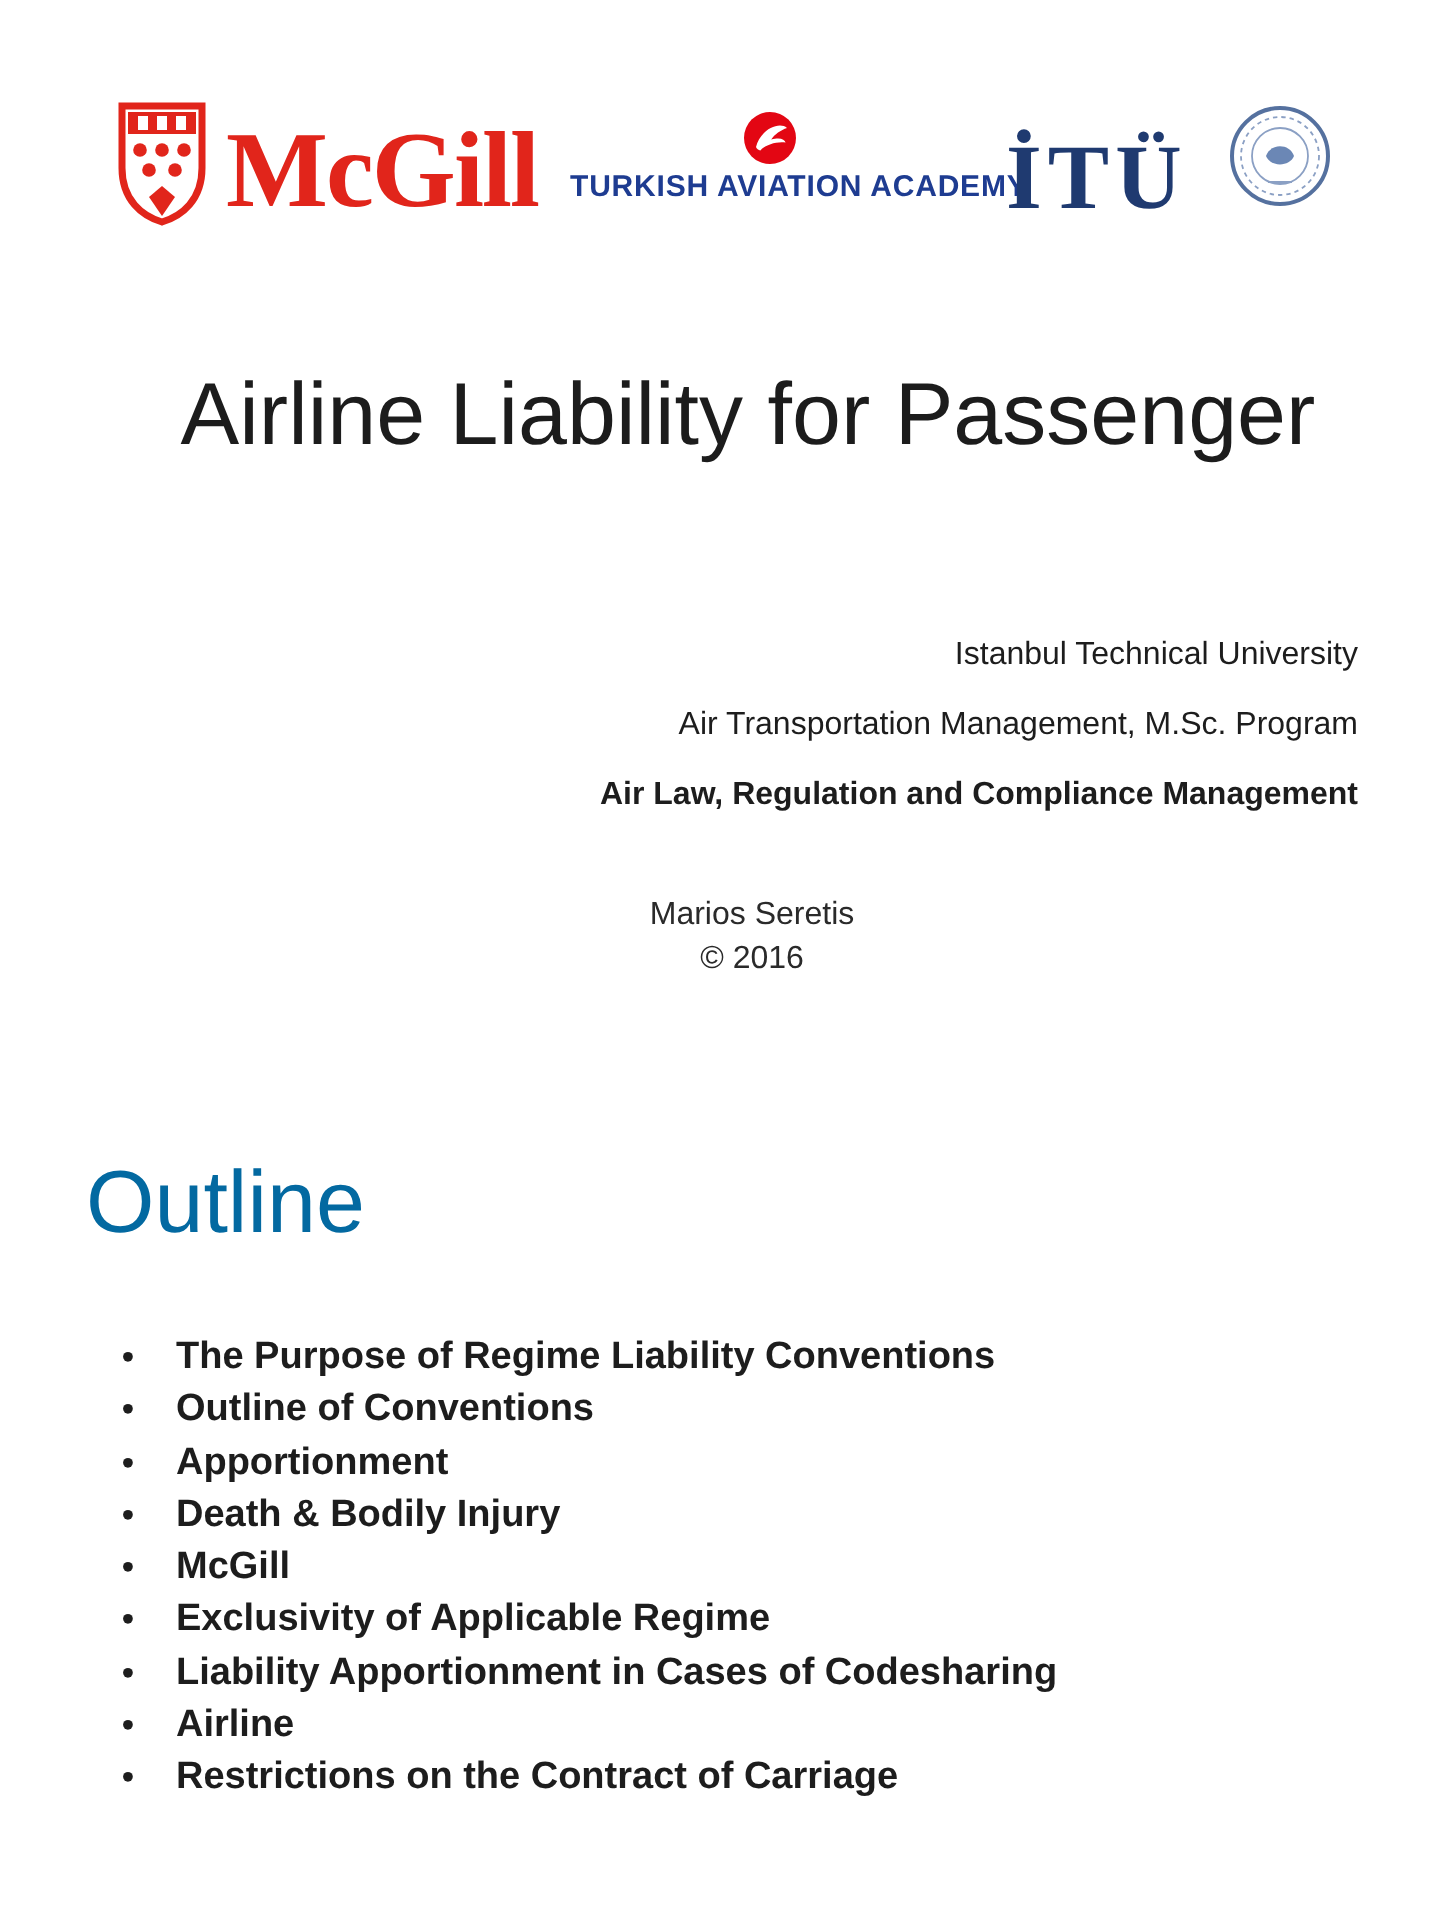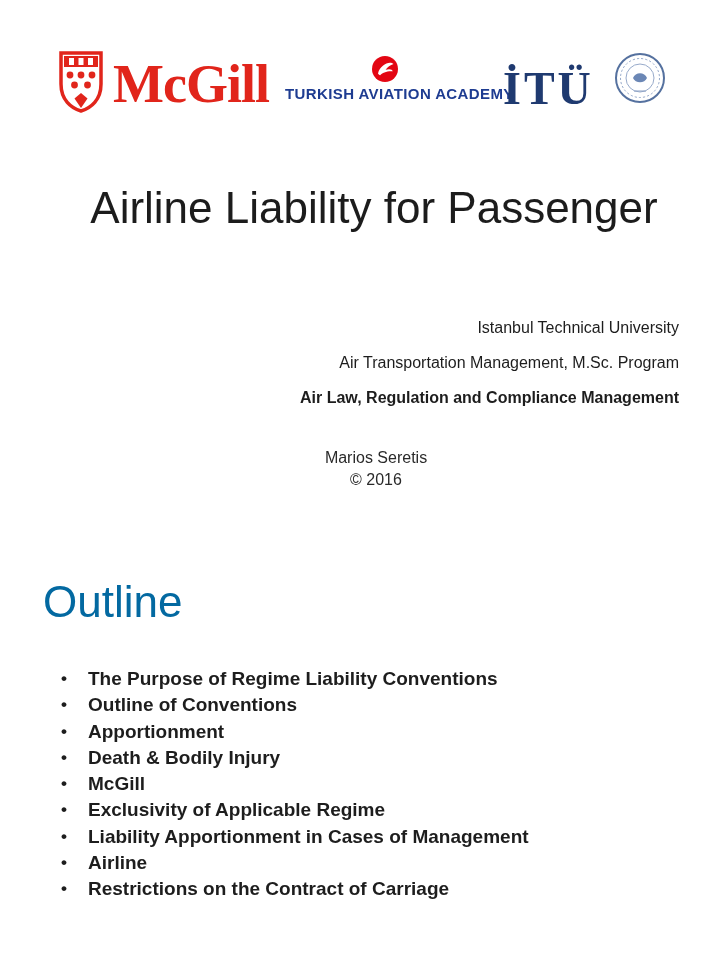--- a/index.html
+++ b/index.html
@@ -173,18 +173,18 @@
 
   <h2 class="outline-heading">Outline</h2>
 
   <ul class="outline-list">
       <li>The Purpose of Regime Liability Conventions</li>
       <li>Outline of Conventions</li>
       <li>Apportionment</li>
       <li>Death &amp; Bodily Injury</li>
       <li>McGill</li>
       <li>Exclusivity of Applicable Regime</li>
-      <li>Liability Apportionment in Cases of Management</li>
+      <li>Liability Apportionment in Cases of Codesharing</li>
       <li>Airline</li>
       <li>Restrictions on the Contract of Carriage</li>
     </ul>
 
 </div>
 
 </body></html>

